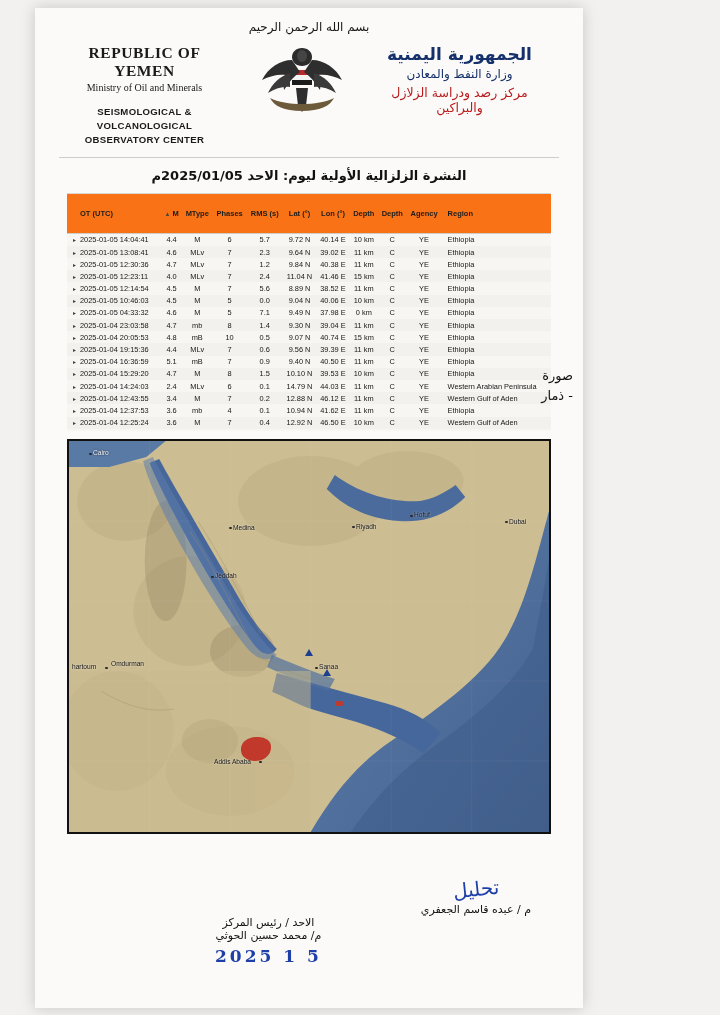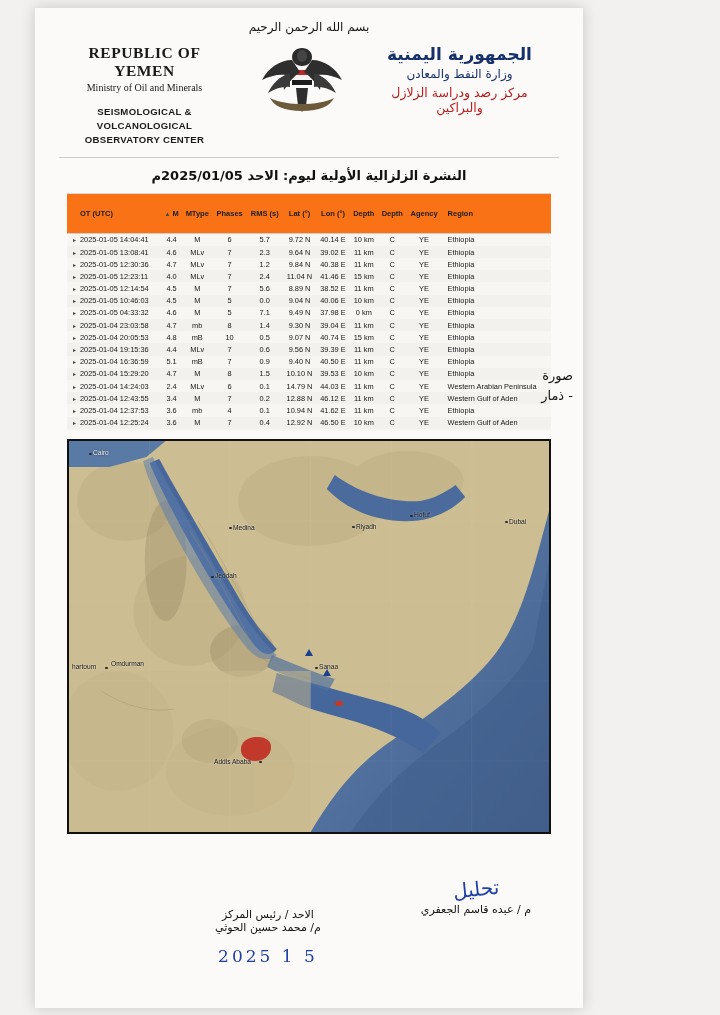--- a/index.html
+++ b/index.html
@@ -208,21 +208,22 @@
     font-size:20px;
     line-height:1;
     margin-bottom:4px;
     transform:rotate(-6deg);
   }
   .date-scribble {
     font-family:"DejaVu Serif", serif;
     font-size:17px;
     color:#1f3fa8;
     letter-spacing:3px;
-    margin-top:12px;
+    margin-top:4px;
+    font-weight:bold;
   }
 </style>
 </head>
 <body>
 
 <div class="page">
 
   <div class="basmala">بسم الله الرحمن الرحيم</div>
 
   <div class="header">

